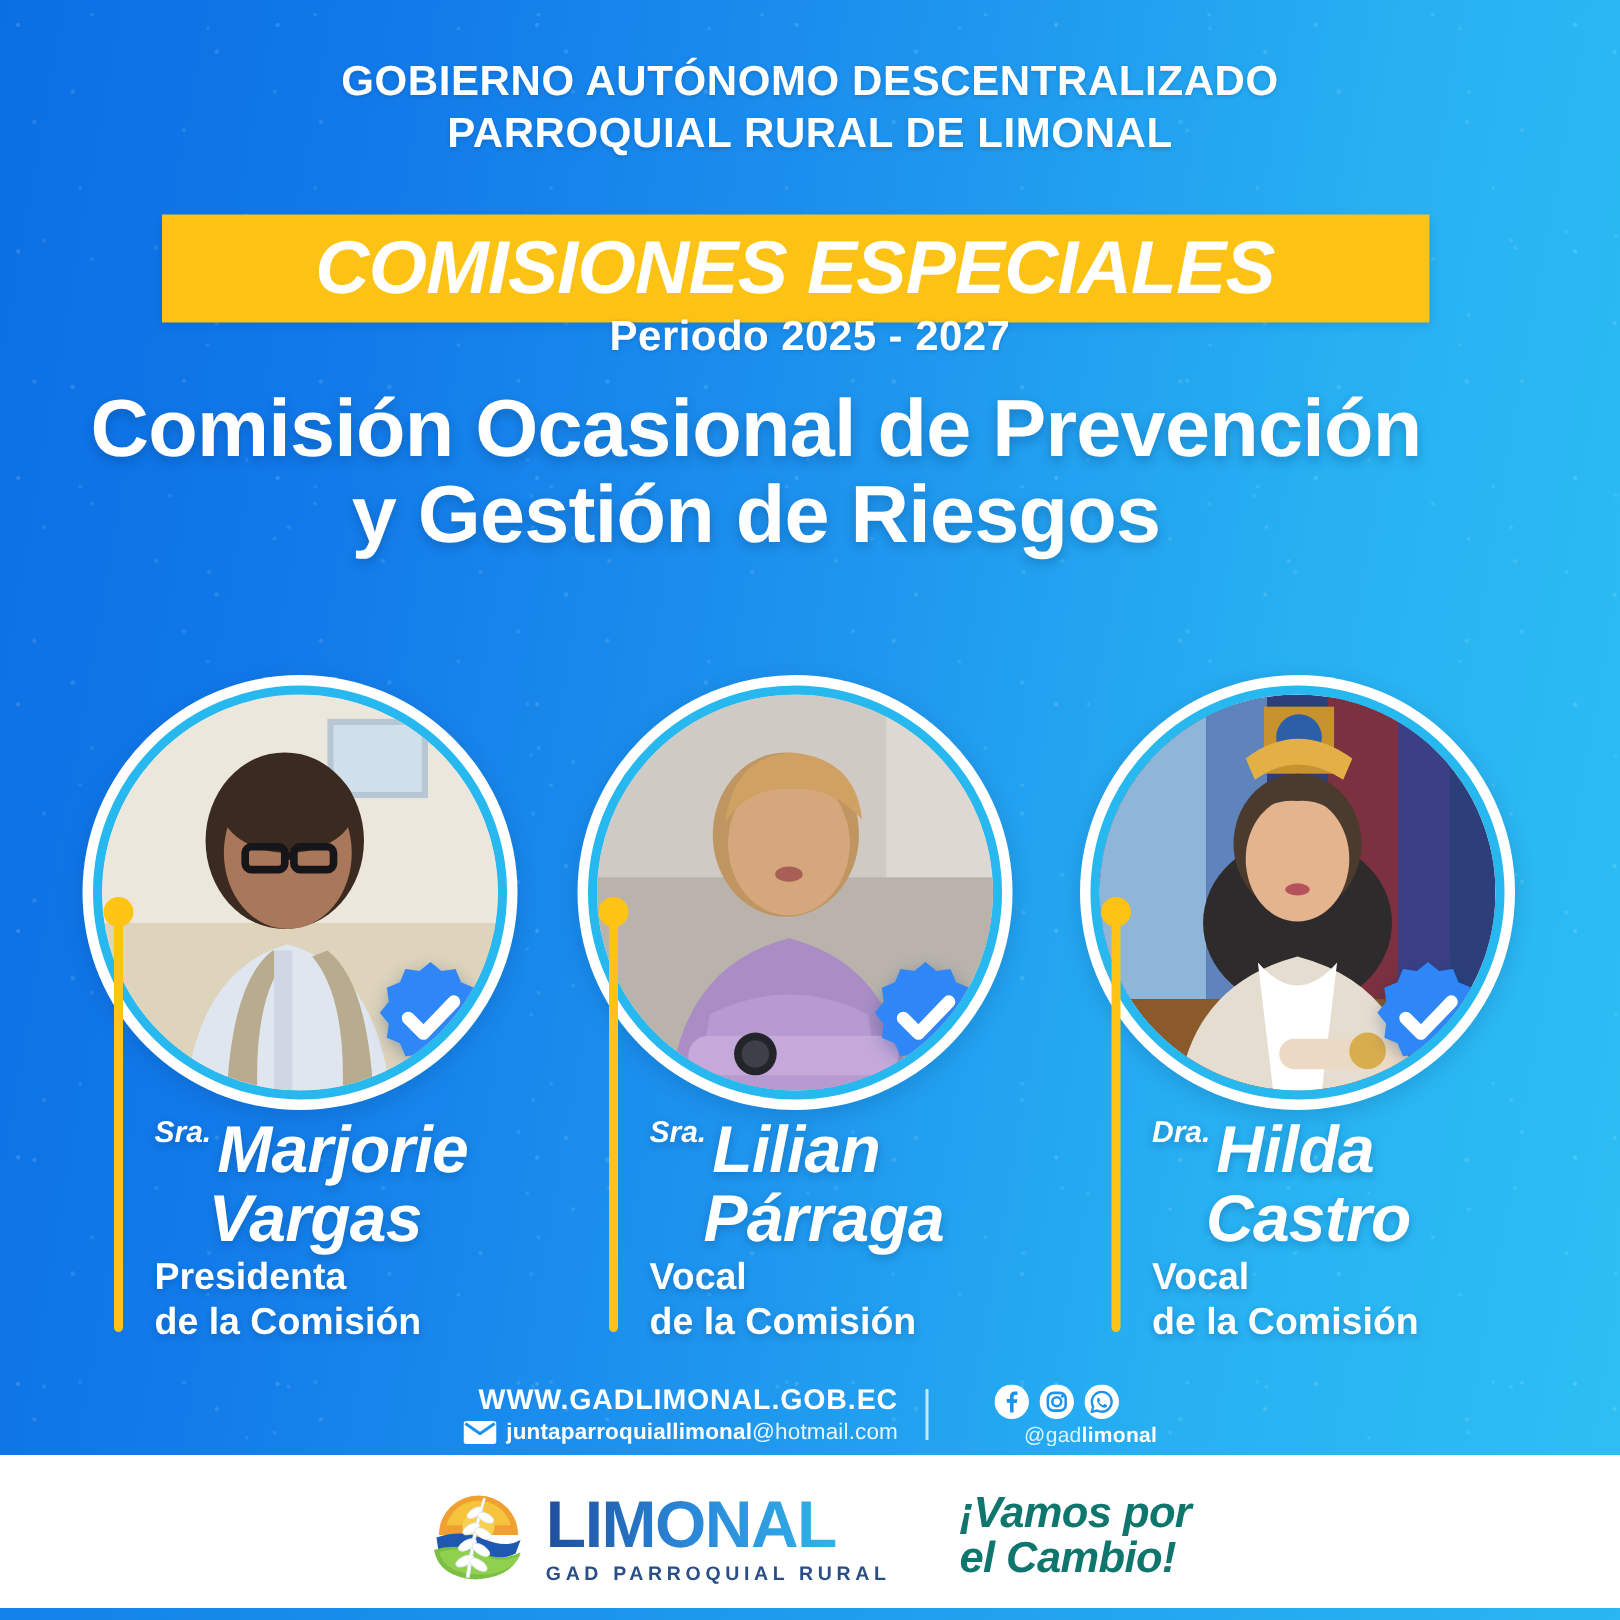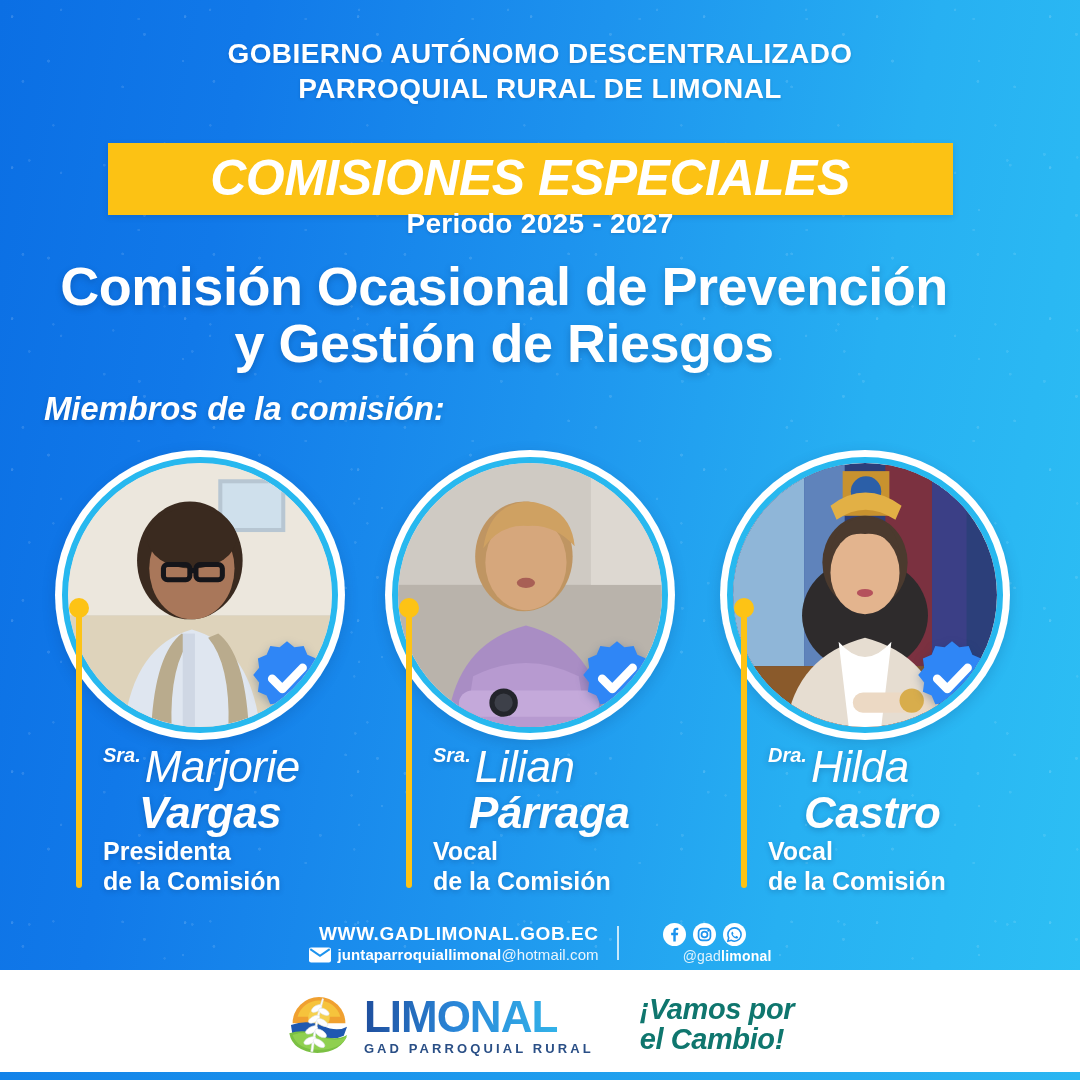--- a/index.html
+++ b/index.html
@@ -132,21 +132,21 @@
 
   .m-name {
     position:absolute; left:58px; top:295px; width:285px;
     color:#fff; line-height:1.0;
     text-shadow:0 2px 6px rgba(0,45,100,.28);
   }
   .m-pre {
     font-size:20px; font-weight:bold; font-style:italic;
     vertical-align:top; margin-right:4px;
   }
-  .m-first { font-size:44px; font-weight:normal; font-style:italic; letter-spacing:-.5px;text-align:right; }
+  .m-first { font-size:44px; font-weight:bold; font-style:italic; letter-spacing:-.5px;text-align:right; }
   .m-last  { display:block; font-size:44px; font-weight:bold; font-style:italic;
              letter-spacing:-.5px; margin-top:2px; margin-left:36px; }
   .m-role {
     position:absolute; left:58px; top:386px; width:285px;
     color:#fff; font-size:25px; font-weight:bold; line-height:1.2;
     text-shadow:0 2px 5px rgba(0,45,100,.25);
   }
   .m-role span { display:block; }
 
   
@@ -214,21 +214,20 @@
     </div>
   </div>
 
   <div class="period">Periodo 2025 - 2027</div>
 
   <div class="main-title">
     <span>Comisión Ocasional de Prevención</span>
     <span>y Gestión de Riesgos</span>
   </div>
 
-  <div class="members-label">Miembros de la comisión:</div>
 
   <div class="members">
 
     <div class="member m1">
       <div class="photo-ring">
         <div class="photo-ring-inner">
           <div class="photo">
             <svg viewBox="0 0 260 260" width="100%" height="100%" preserveAspectRatio="xMidYMid slice">
               <rect x="0" y="0" width="260" height="150" fill="#ece7dd"></rect>
               <rect x="0" y="150" width="260" height="110" fill="#ded3bb"></rect>

